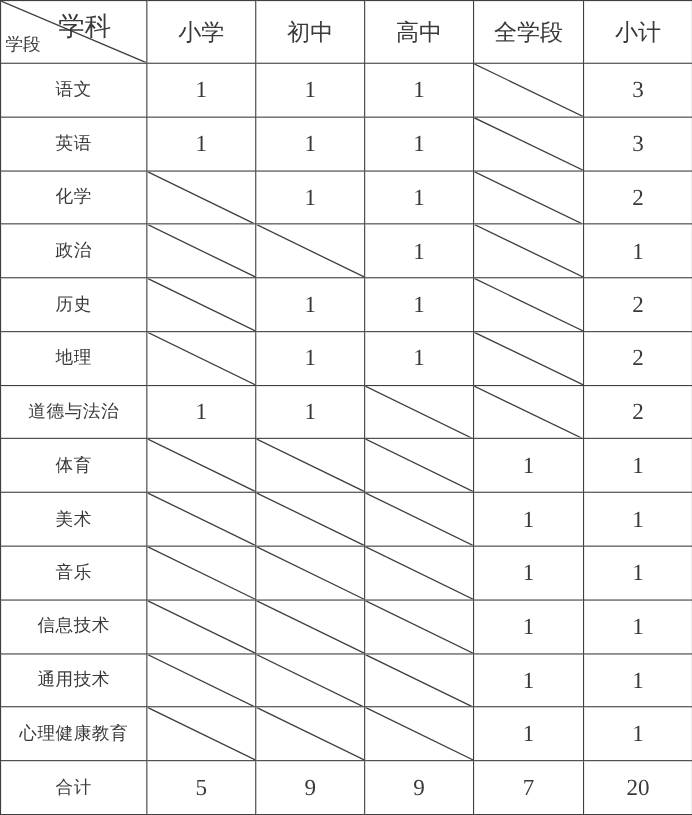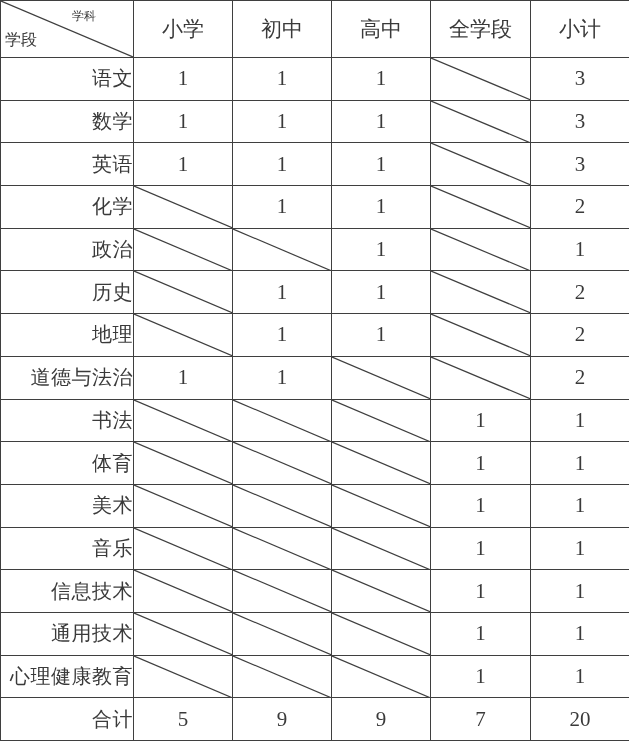--- a/index.html
+++ b/index.html
@@ -20,29 +20,29 @@
     border: 1px solid #3f3f3f;
     text-align: center;
     vertical-align: middle;
     font-weight: normal;
     font-size: 21px;
     padding: 0;
     overflow: hidden;
   }
   .tbl thead tr { height: 57px; }
   .tbl tbody tr { height: 36px; }
-  td.row-label { font-size: 20px; letter-spacing: 0.5px; text-align: right; }
+  td.row-label { font-size: 16px; letter-spacing: 0.5px; }
   
   th.corner { position: relative; }
   th.corner .diag-svg {
     position: absolute; left: 0; top: 0;
     width: 100%; height: 100%; display: block;
   }
   th.corner .corner-top {
-    position: absolute; top: 7px; left: 52px; font-size: 12px; margin-left: 19px;
+    position: absolute; top: 7px; left: 52px; font-size: 24px;
   }
   th.corner .corner-bottom {
     position: absolute; bottom: 6px; left: 4px; font-size: 16px;
   }
   
   td.slash { position: relative; }
   td.slash .diag-svg {
     position: absolute; left: 0; top: 0;
     width: 100%; height: 100%; display: block;
   }
@@ -87,44 +87,32 @@
         <td>1</td>
         <td>1</td>
         <td class="slash">
           <svg class="diag-svg" viewBox="0 0 100 100" preserveAspectRatio="none" aria-hidden="true">
             <line class="diag-line" x1="0" y1="0" x2="100" y2="100"></line>
           </svg>
         </td>
         <td>3</td>
       </tr>
       <tr>
-        <td class="row-label">数学</td>
+        <td class="row-label">英语</td>
         <td>1</td>
         <td>1</td>
         <td>1</td>
         <td class="slash">
           <svg class="diag-svg" viewBox="0 0 100 100" preserveAspectRatio="none" aria-hidden="true">
             <line class="diag-line" x1="0" y1="0" x2="100" y2="100"></line>
           </svg>
         </td>
         <td>3</td>
       </tr>
       <tr>
-        <td class="row-label">英语</td>
-        <td>1</td>
-        <td>1</td>
-        <td>1</td>
-        <td class="slash">
-          <svg class="diag-svg" viewBox="0 0 100 100" preserveAspectRatio="none" aria-hidden="true">
-            <line class="diag-line" x1="0" y1="0" x2="100" y2="100"></line>
-          </svg>
-        </td>
-        <td>3</td>
-      </tr>
-      <tr>
         <td class="row-label">化学</td>
         <td class="slash">
           <svg class="diag-svg" viewBox="0 0 100 100" preserveAspectRatio="none" aria-hidden="true">
             <line class="diag-line" x1="0" y1="0" x2="100" y2="100"></line>
           </svg>
         </td>
         <td>1</td>
         <td>1</td>
         <td class="slash">
           <svg class="diag-svg" viewBox="0 0 100 100" preserveAspectRatio="none" aria-hidden="true">
@@ -193,40 +181,20 @@
           <svg class="diag-svg" viewBox="0 0 100 100" preserveAspectRatio="none" aria-hidden="true">
             <line class="diag-line" x1="0" y1="0" x2="100" y2="100"></line>
           </svg>
         </td>
         <td class="slash">
           <svg class="diag-svg" viewBox="0 0 100 100" preserveAspectRatio="none" aria-hidden="true">
             <line class="diag-line" x1="0" y1="0" x2="100" y2="100"></line>
           </svg>
         </td>
         <td>2</td>
-      </tr>
-      <tr>
-        <td class="row-label">书法</td>
-        <td class="slash">
-          <svg class="diag-svg" viewBox="0 0 100 100" preserveAspectRatio="none" aria-hidden="true">
-            <line class="diag-line" x1="0" y1="0" x2="100" y2="100"></line>
-          </svg>
-        </td>
-        <td class="slash">
-          <svg class="diag-svg" viewBox="0 0 100 100" preserveAspectRatio="none" aria-hidden="true">
-            <line class="diag-line" x1="0" y1="0" x2="100" y2="100"></line>
-          </svg>
-        </td>
-        <td class="slash">
-          <svg class="diag-svg" viewBox="0 0 100 100" preserveAspectRatio="none" aria-hidden="true">
-            <line class="diag-line" x1="0" y1="0" x2="100" y2="100"></line>
-          </svg>
-        </td>
-        <td>1</td>
-        <td>1</td>
       </tr>
       <tr>
         <td class="row-label">体育</td>
         <td class="slash">
           <svg class="diag-svg" viewBox="0 0 100 100" preserveAspectRatio="none" aria-hidden="true">
             <line class="diag-line" x1="0" y1="0" x2="100" y2="100"></line>
           </svg>
         </td>
         <td class="slash">
           <svg class="diag-svg" viewBox="0 0 100 100" preserveAspectRatio="none" aria-hidden="true">

